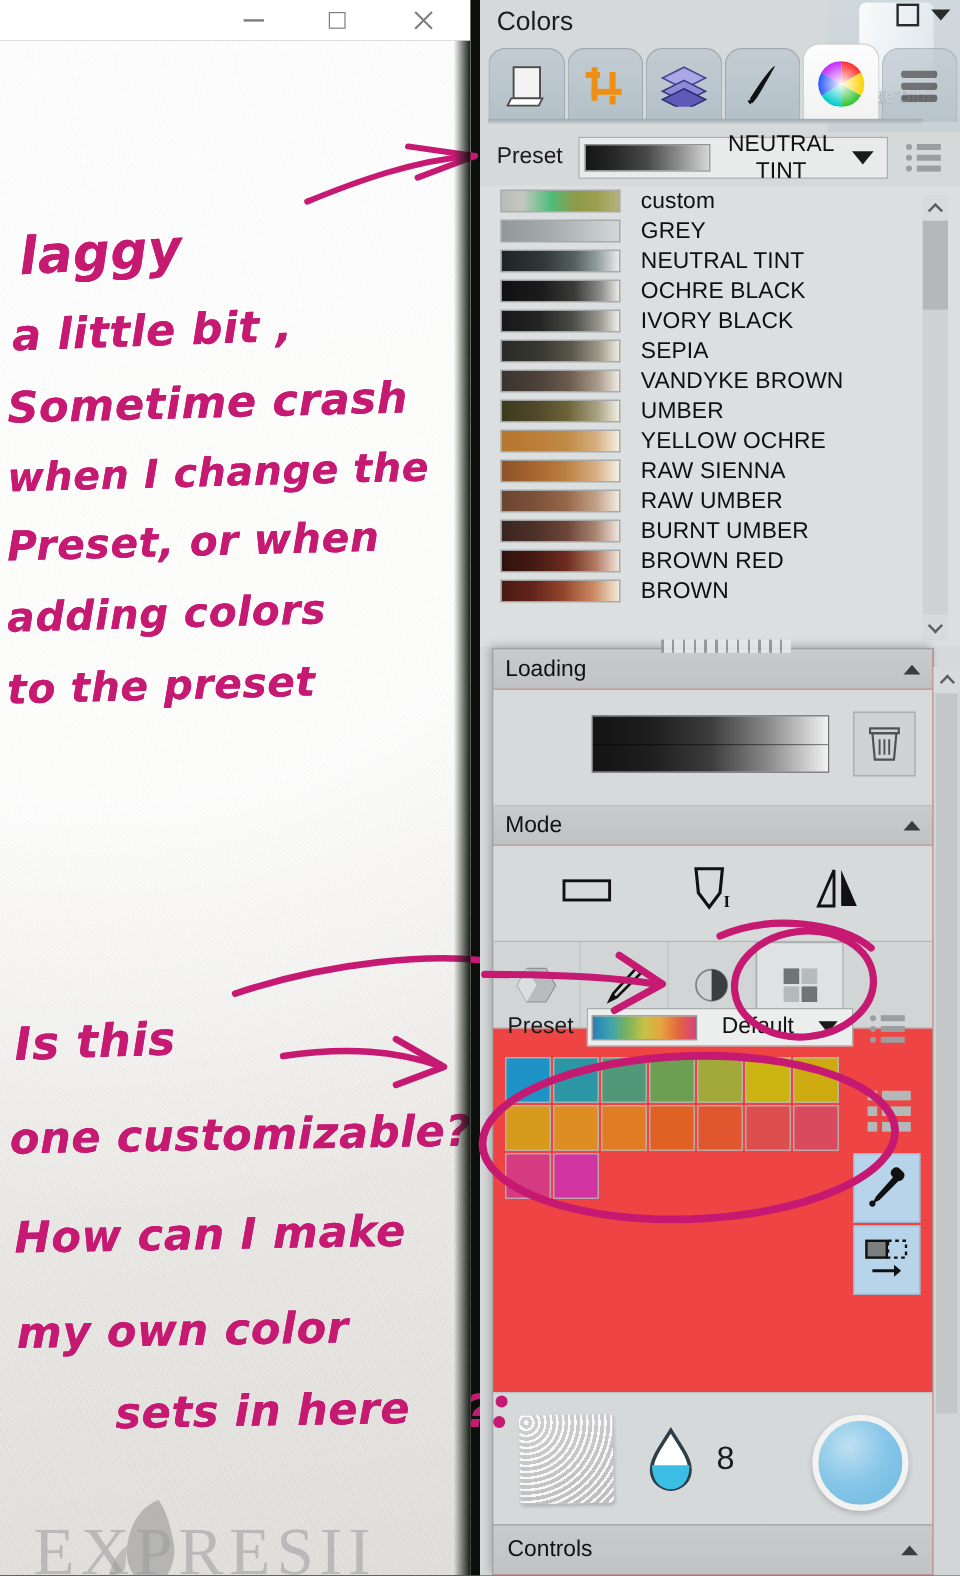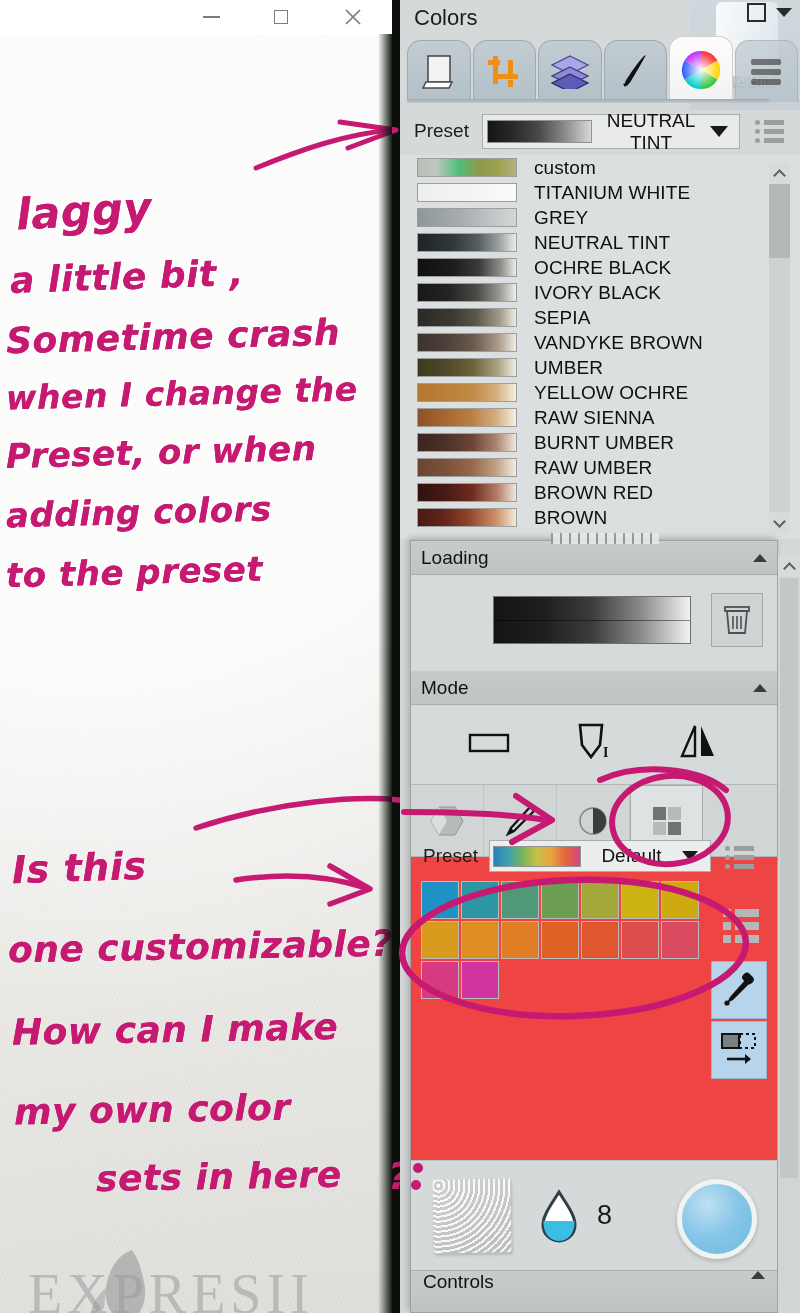--- a/index.html
+++ b/index.html
@@ -262,21 +262,21 @@
   #water-count { font-size:27px; color:#1a1a1a; margin-left:14px; }
   #color-orb {
     position:absolute; right:20px; top:18px; width:80px; height:80px; border-radius:50%;
     background:radial-gradient(circle at 36% 30%, #bfe0f2 0%, #86c6e8 48%, #6fb9e0 100%);
     border:5px solid #f2f2f0;
     box-shadow:0 2px 5px rgba(0,0,0,.2);
   }
 
   #controls-head { position:absolute; left:0; bottom:0; width:366px; height:42px;
     background:linear-gradient(180deg,#c8cbcc,#bfc3c4); border-top:1px solid #a9adae;
-    display:flex; align-items:flex-start; padding:0 12px; }
+    display:flex; align-items:center; padding:0 12px; }
 
   
   #outer-scroll { position:absolute; right:0; top:556px; width:22px; height:757px; background:#d2d5d6; }
   #outer-thumb { position:absolute; left:2px; top:22px; width:18px; height:600px; background:#c3c7c8; }
 
   
   #anno { position:absolute; left:0; top:0; width:800px; height:1313px; z-index:50; pointer-events:none; overflow:visible; }
 </style>
 </head>
 <body>
@@ -428,24 +428,20 @@
     </div>
   </div>
 
   <div id="swatch-list">
     <div id="swatch-rows">
         <div class="sw-row">
           <div class="sw-chip" style="background: linear-gradient(90deg, rgb(185, 189, 183) 0%, rgb(195, 199, 192) 18%, rgb(79, 189, 124) 42%, rgb(141, 154, 74) 62%, rgb(154, 159, 76) 80%, rgb(179, 178, 127) 100%);"></div>
           <div class="sw-name">custom</div>
         </div>
         <div class="sw-row">
-          <div class="sw-chip" style="background: linear-gradient(90deg, rgb(238, 238, 236) 0%, rgb(244, 244, 242) 55%, rgb(251, 251, 250) 100%);"></div>
-          <div class="sw-name">TITANIUM WHITE</div>
-        </div>
-        <div class="sw-row">
           <div class="sw-chip" style="background: linear-gradient(90deg, rgb(143, 151, 153) 0%, rgb(168, 174, 175) 45%, rgb(211, 215, 216) 100%);"></div>
           <div class="sw-name">GREY</div>
         </div>
         <div class="sw-row">
           <div class="sw-chip" style="background: linear-gradient(90deg, rgb(30, 36, 38) 0%, rgb(48, 56, 58) 35%, rgb(85, 96, 95) 62%, rgb(151, 160, 160) 82%, rgb(233, 236, 235) 100%);"></div>
           <div class="sw-name">NEUTRAL TINT</div>
         </div>
         <div class="sw-row">
           <div class="sw-chip" style="background: linear-gradient(90deg, rgb(16, 16, 16) 0%, rgb(28, 28, 28) 35%, rgb(58, 58, 56) 62%, rgb(140, 140, 136) 84%, rgb(236, 235, 230) 100%);"></div>
           <div class="sw-name">OCHRE BLACK</div>
@@ -468,26 +464,26 @@
         </div>
         <div class="sw-row">
           <div class="sw-chip" style="background: linear-gradient(90deg, rgb(181, 118, 47) 0%, rgb(187, 127, 56) 28%, rgb(192, 138, 69) 55%, rgb(213, 174, 126) 80%, rgb(245, 239, 226) 100%);"></div>
           <div class="sw-name">YELLOW OCHRE</div>
         </div>
         <div class="sw-row">
           <div class="sw-chip" style="background: linear-gradient(90deg, rgb(141, 82, 39) 0%, rgb(164, 101, 47) 26%, rgb(187, 126, 65) 54%, rgb(214, 174, 129) 80%, rgb(246, 240, 228) 100%);"></div>
           <div class="sw-name">RAW SIENNA</div>
         </div>
         <div class="sw-row">
+          <div class="sw-chip" style="background: linear-gradient(90deg, rgb(107, 68, 48) 0%, rgb(124, 81, 57) 28%, rgb(150, 103, 74) 55%, rgb(195, 160, 135) 80%, rgb(243, 236, 226) 100%);"></div>
+          <div class="sw-name">RAW UMBER</div>
+        </div>
+        <div class="sw-row">
           <div class="sw-chip" style="background: linear-gradient(90deg, rgb(58, 38, 32) 0%, rgb(76, 48, 40) 28%, rgb(109, 70, 57) 56%, rgb(171, 133, 115) 80%, rgb(240, 232, 222) 100%);"></div>
           <div class="sw-name">BURNT UMBER</div>
-        </div>
-        <div class="sw-row">
-          <div class="sw-chip" style="background: linear-gradient(90deg, rgb(107, 68, 48) 0%, rgb(124, 81, 57) 28%, rgb(150, 103, 74) 55%, rgb(195, 160, 135) 80%, rgb(243, 236, 226) 100%);"></div>
-          <div class="sw-name">RAW UMBER</div>
         </div>
         <div class="sw-row">
           <div class="sw-chip" style="background: linear-gradient(90deg, rgb(48, 18, 14) 0%, rgb(70, 26, 19) 28%, rgb(110, 45, 32) 56%, rgb(178, 123, 99) 80%, rgb(241, 230, 220) 100%);"></div>
           <div class="sw-name">BROWN RED</div>
         </div>
         <div class="sw-row">
           <div class="sw-chip" style="background: linear-gradient(90deg, rgb(74, 26, 18) 0%, rgb(98, 36, 26) 26%, rgb(146, 68, 44) 52%, rgb(201, 138, 98) 78%, rgb(244, 233, 218) 100%);"></div>
           <div class="sw-name">BROWN</div>
         </div>
       </div>

